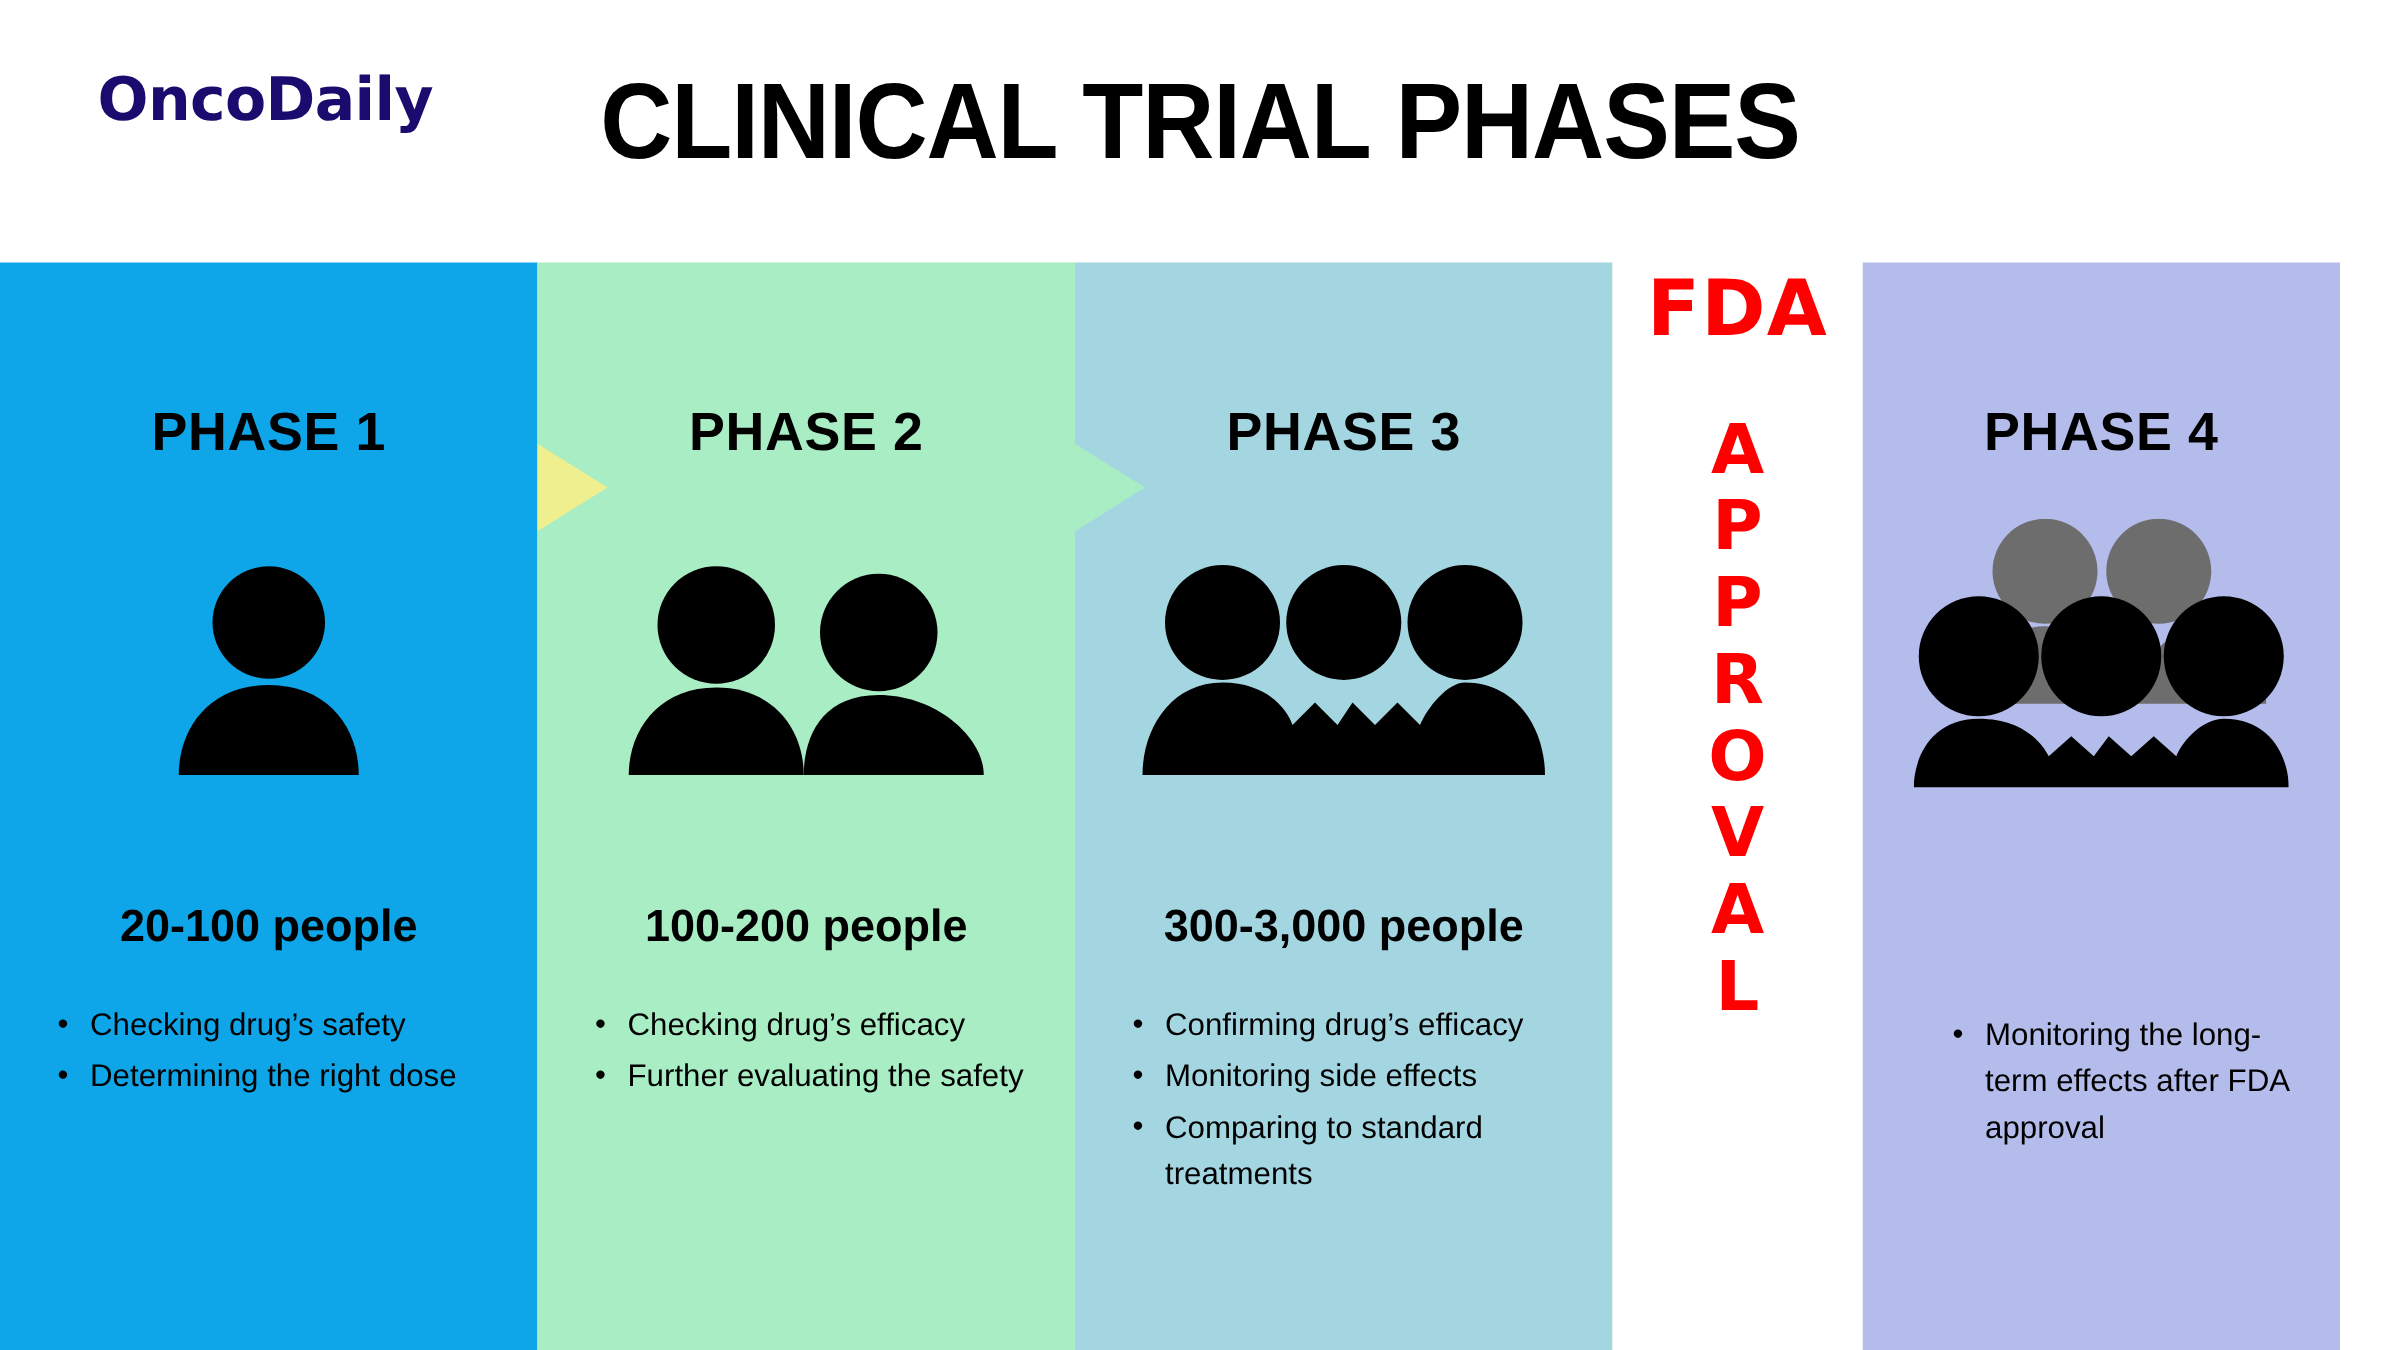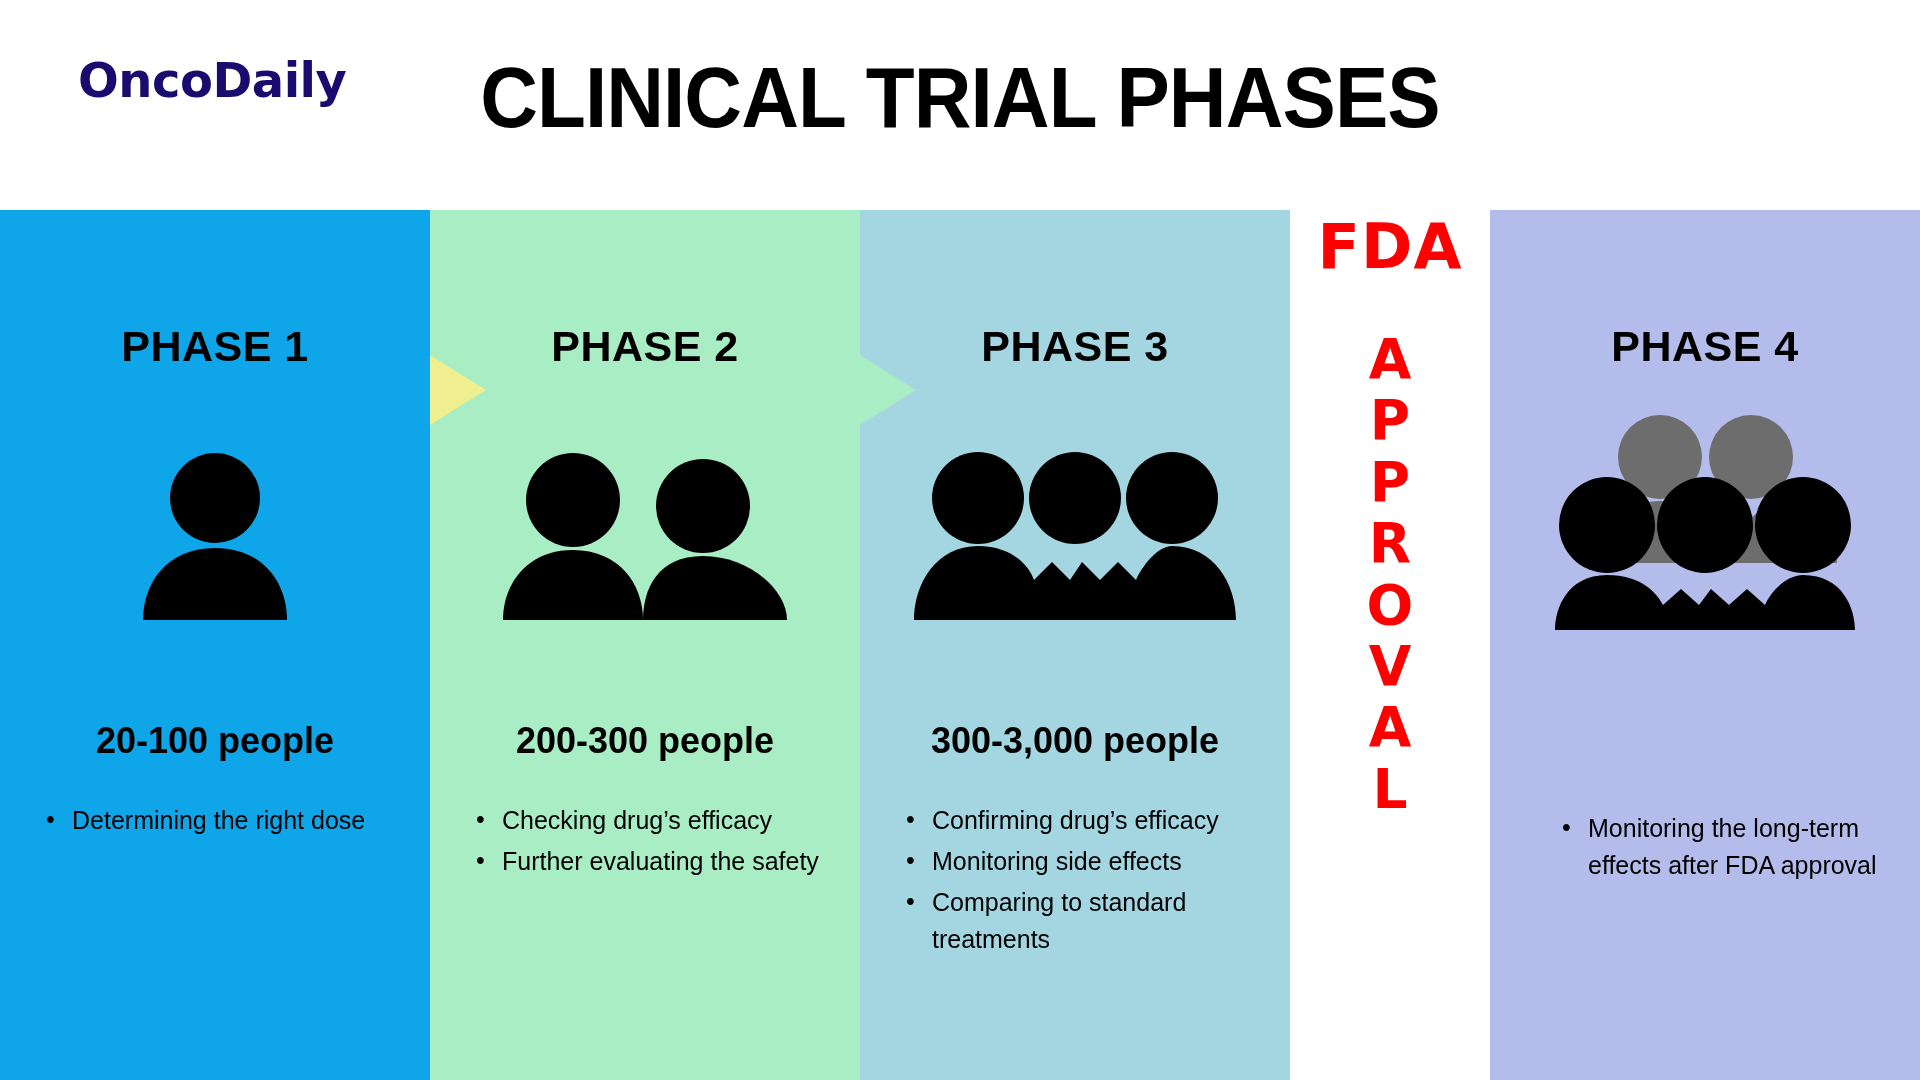--- a/index.html
+++ b/index.html
@@ -114,20 +114,21 @@
     <div class="people">
       <svg width="160" height="170" viewBox="0 0 160 170" aria-hidden="true">
         <circle cx="80" cy="48" r="45" fill="#000"></circle>
         <path d="M80 98 C128 98 152 133 152 170 L8 170 C8 133 32 98 80 98 Z" fill="#000"></path>
       </svg>
     </div>
 
     <div class="count">20-100 people</div>
 
     <ul>
+      <li>Checking drug’s safety</li>
       <li>Determining the right dose</li>
     </ul>
 
     <div class="chev">
       <svg width="56" height="70" viewBox="0 0 56 70">
         <polygon points="0,0 56,35 0,70" fill="#efef90"></polygon>
       </svg>
     </div>
   </div>
 
@@ -136,21 +137,21 @@
 
     <div class="people">
       <svg width="300" height="170" viewBox="0 0 300 170" aria-hidden="true">
         <circle cx="78" cy="50" r="47" fill="#000"></circle>
         <circle cx="208" cy="56" r="47" fill="#000"></circle>
         <path d="M78 100 C124 100 148 134 148 170 L8 170 C8 134 32 100 78 100 Z" fill="#000"></path>
         <path d="M208 106 C254 106 292 140 292 170 L148 170 C148 140 162 106 208 106 Z" fill="#000"></path>
       </svg>
     </div>
 
-    <div class="count">200-300 people</div>
+    <div class="count">100-200 people</div>
 
     <ul>
       <li>Checking drug’s efficacy</li>
       <li>Further evaluating the safety</li>
     </ul>
 
     <div class="chev">
       <svg width="56" height="70" viewBox="0 0 56 70">
         <polygon points="0,0 56,35 0,70" fill="#a8edc4"></polygon>
       </svg>
@@ -192,21 +193,21 @@
       <span>P</span>
       <span>P</span>
       <span>R</span>
       <span>O</span>
       <span>V</span>
       <span>A</span>
       <span>L</span>
     </div>
   </div>
 
-  <div class="panel" id="panel-4" style="left: 1490px; width: 430px; background: rgb(180, 188, 235);">
+  <div class="panel" id="panel-4" style="left: 1490px; width: 382px; background: rgb(180, 188, 235);">
     <div class="ptitle">PHASE 4</div>
 
     <div class="people" style="top:205px; height:215px;">
       <svg width="300" height="215" viewBox="0 0 300 215" aria-hidden="true">
 
         <circle cx="105" cy="42" r="42" fill="#6d6d6d"></circle>
         <circle cx="196" cy="42" r="42" fill="#6d6d6d"></circle>
         <path d="M105 86 C138 86 152 104 157 116 L172 102 L188 116 C194 102 212 86 228 86
                  C262 86 282 118 282 148 L30 148 C30 118 72 86 105 86 Z" fill="#6d6d6d"></path>
 

